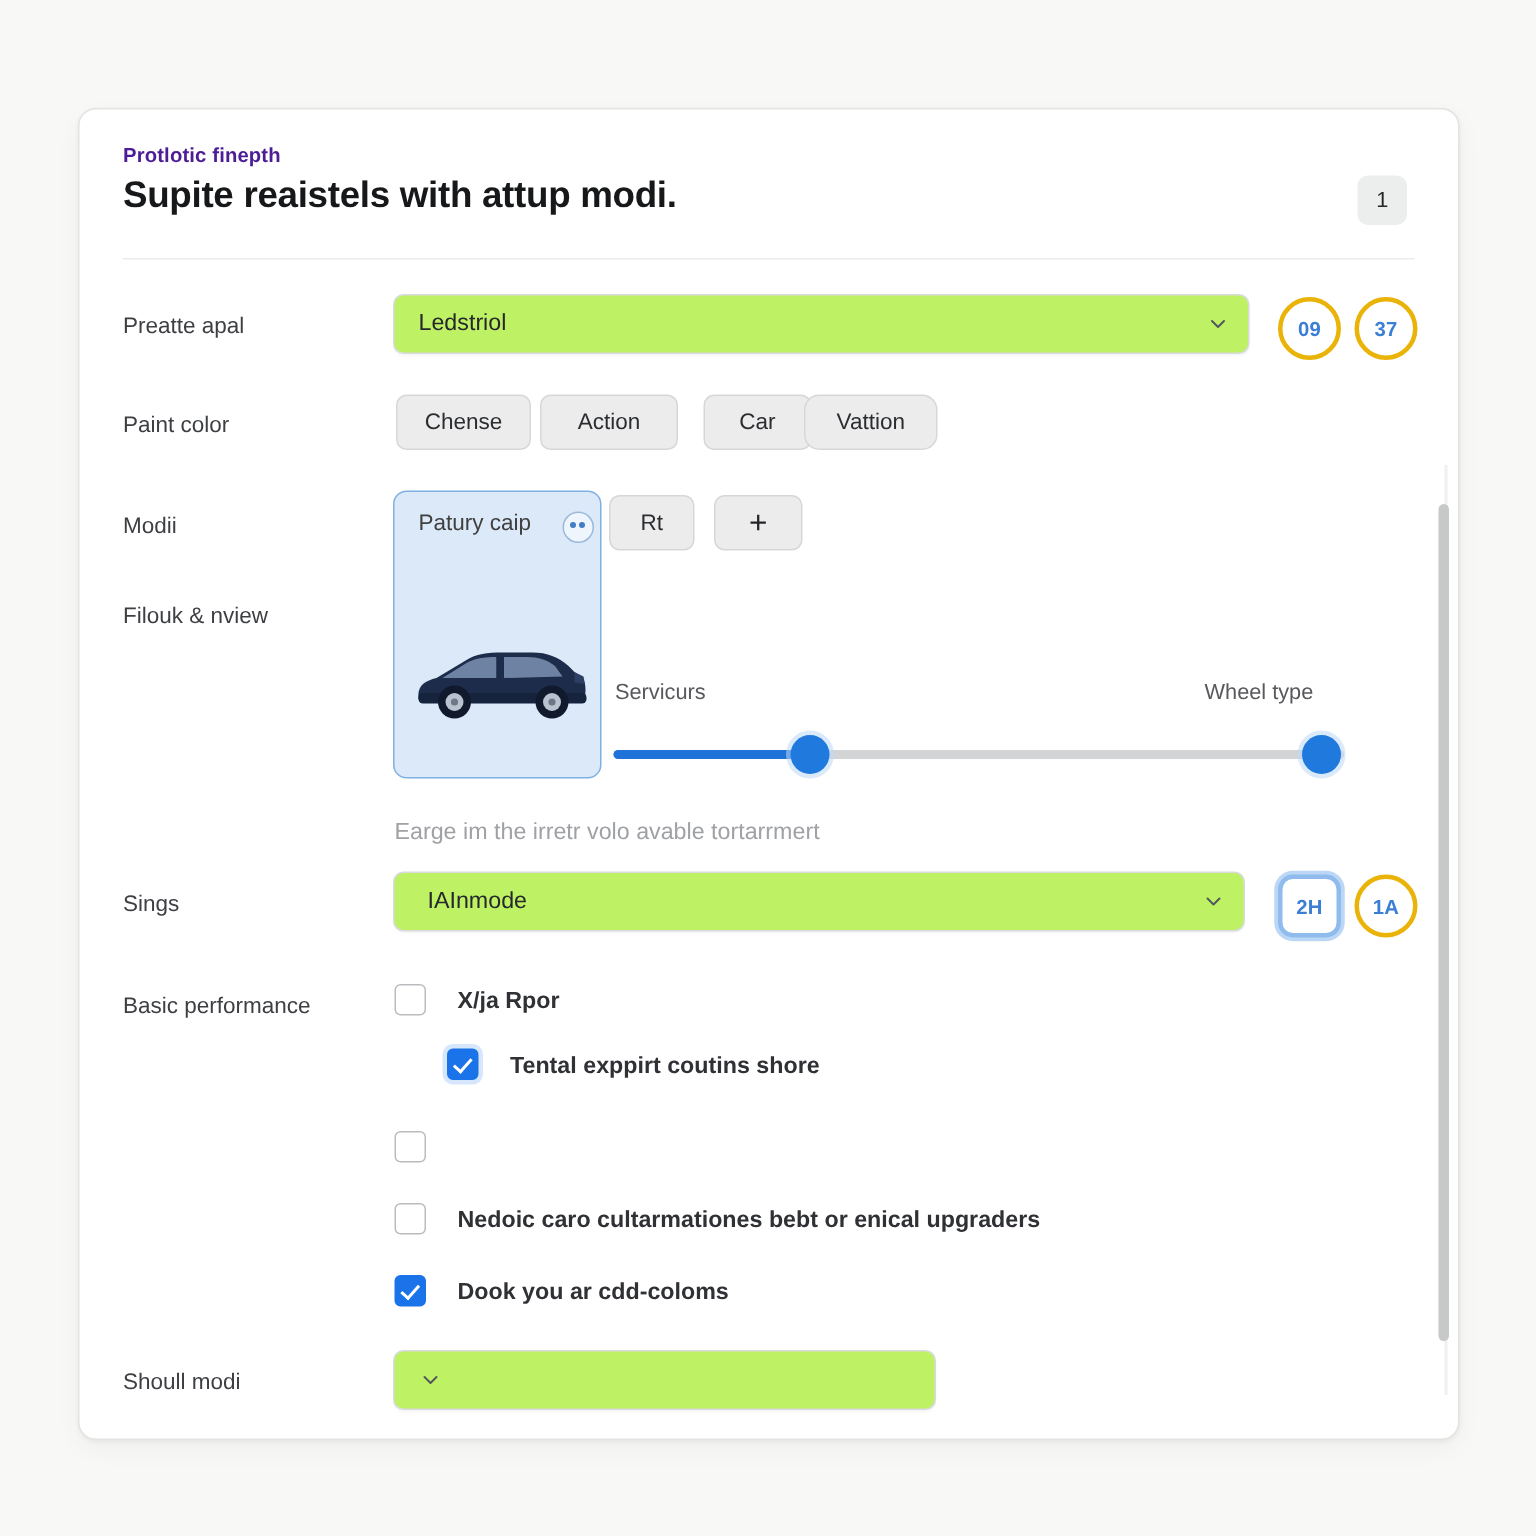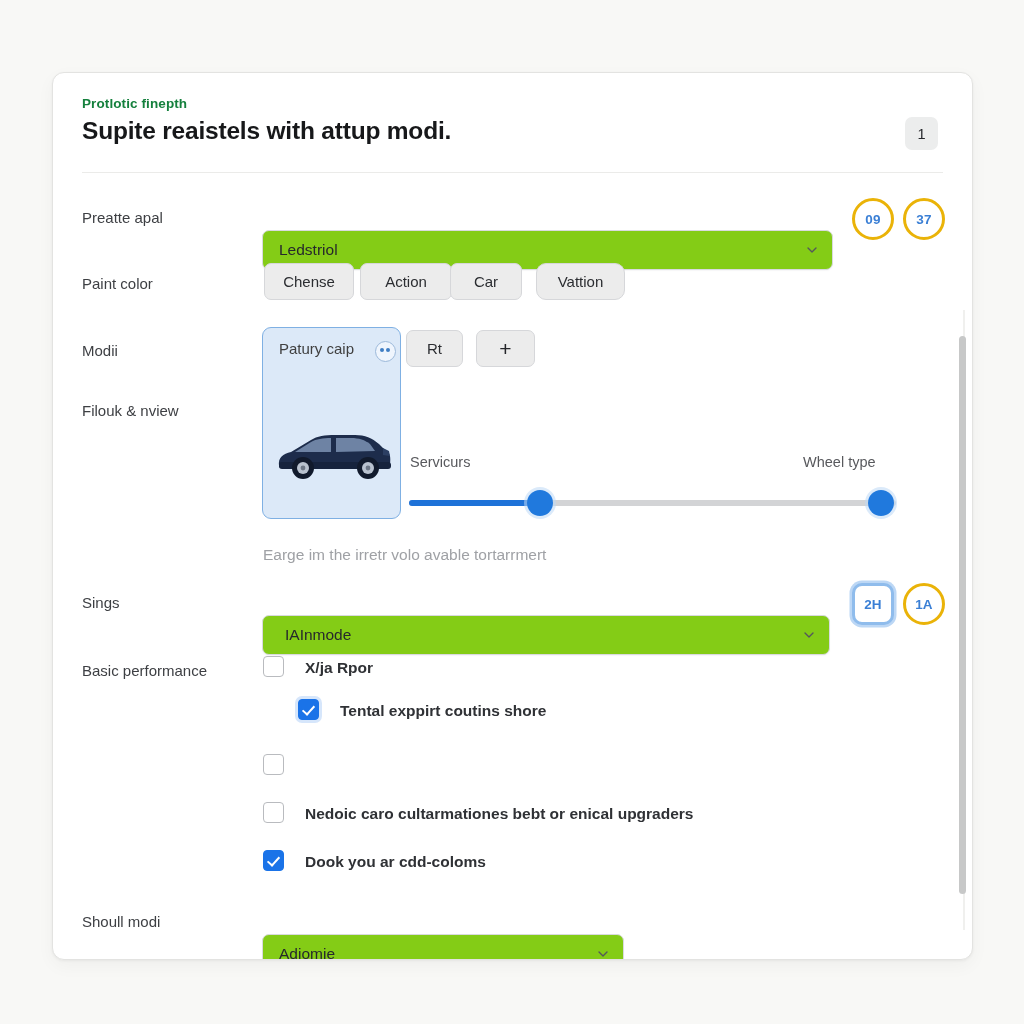--- a/index.html
+++ b/index.html
@@ -40,21 +40,21 @@
     width: 100%;
     height: 99px;
     box-sizing: border-box;
   }
   .eyebrow {
     position: absolute;
     left: 29px;
     top: 23px;
     font-size: 13.5px;
     font-weight: 700;
-    color: #15803d;
+    color: #4c1d95;
     letter-spacing: 0.1px;
   }
   .page-title {
     position: absolute;
     left: 29px;
     top: 44px;
     font-size: 24.5px;
     font-weight: 700;
     color: #17181a;
     letter-spacing: -0.2px;
@@ -88,28 +88,27 @@
     font-size: 15px;
     color: #3d3f43;
     white-space: nowrap;
   }
 
   
   .select {
     position: absolute;
     box-sizing: border-box;
     height: 40px;
-    background: #84cc16;
+    background: #bef264;
     border: 1px solid #d9dade;
     border-radius: 7px;
     box-shadow: 0 1px 1.5px rgba(16,24,40,0.04);
     display: flex;
     align-items: center;
     padding: 0 12px 0 16px;
-    margin-top: 34px;
   }
   .select .value {
     flex: 1;
     font-size: 15.5px;
     color: #26282c;
     white-space: nowrap;
     overflow: hidden;
   }
   .chev {
     width: 16px;
@@ -321,21 +320,21 @@
       <svg class="chev" viewBox="0 0 24 24" fill="none">
         <path d="M6 9l6 6 6-6" stroke="currentColor" stroke-width="2" stroke-linecap="round" stroke-linejoin="round"></path>
       </svg>
     </div>
     <div class="circ" style="left:799px; top:125px;">09</div>
     <div class="circ" style="left:850px; top:125px;">37</div>
 
     <div class="row-label" style="left:29px; top:202px;">Paint color</div>
     <div class="pill" style="left:211px; top:190px; width:90px;">Chense</div>
     <div class="pill" style="left:307px; top:190px; width:92px;">Action</div>
-    <div class="pill" style="left:397px; top:190px; width:72px;">Car</div>
+    <div class="pill" style="left:416px; top:190px; width:72px;">Car</div>
     <div class="pill" style="left:483px; top:190px; width:89px;border-radius:10px;">Vattion</div>
 
     <div class="row-label" style="left:29px; top:269px;">Modii</div>
     <div class="pill" style="left:353px; top:257px; width:57px;">Rt</div>
     <div class="pill plus" style="left:423px; top:257px; width:59px;">+</div>
 
     <div class="row-label" style="left:29px; top:329px;">Filouk &amp; nview</div>
 
     <div class="car-card" style="left:209px; top:254px;">
       <div class="cap">Patury caip</div>
@@ -396,21 +395,20 @@
       <span class="cb"></span>
       <span class="cb-label">Nedoic caro cultarmationes bebt or enical upgraders</span>
     </div>
     <div class="cb-row" style="left:210px; top:777px;">
       <span class="cb on"></span>
       <span class="cb-label">Dook you ar cdd-coloms</span>
     </div>
 
     <div class="row-label" style="left:29px; top:840px;">Shoull modi</div>
     <div class="select" style="left:209px; top:827px; width:362px;">
-      <span class="value">Adiomie</span>
       <svg class="chev" viewBox="0 0 24 24" fill="none">
         <path d="M6 9l6 6 6-6" stroke="currentColor" stroke-width="2" stroke-linecap="round" stroke-linejoin="round"></path>
       </svg>
     </div>
 
   </div>
 
   <div class="sb-track"></div>
   <div class="sb-thumb"></div>
 

